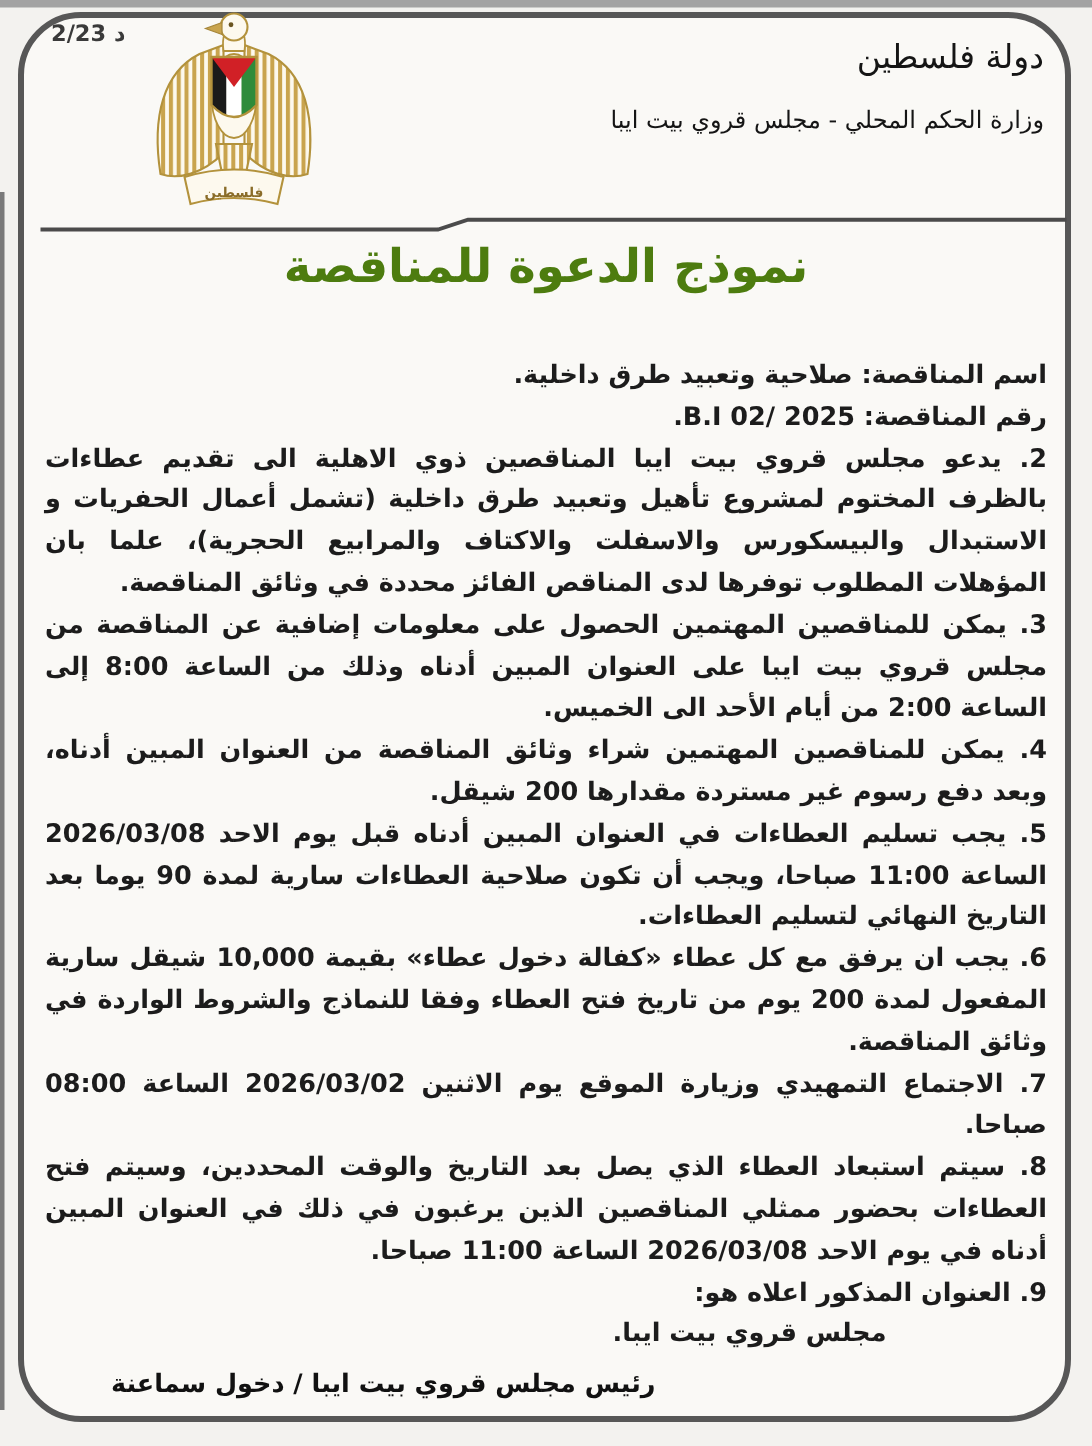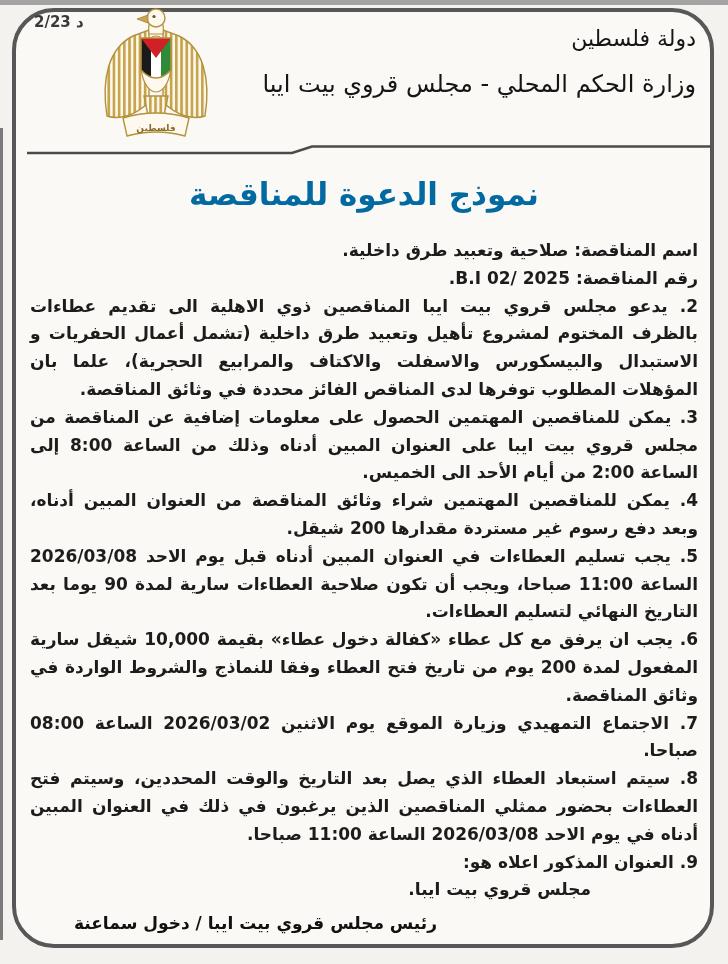--- a/index.html
+++ b/index.html
@@ -20,25 +20,25 @@
     box-sizing:border-box;border:4px solid #575757;border-radius:42px;
     background:#faf9f6;
   }
   .page-mark{
     position:absolute;left:34px;top:13px;font-size:15px;font-weight:700;color:#3a3a3a;
     direction:ltr;
   }
   .emblem{position:absolute;left:96px;top:4px;width:120px;height:138px;}
   .hdr{position:absolute;right:32px;direction:rtl;text-align:right;font-weight:400;color:#151515;}
   .hdr1{top:26px;font-size:22px;}
-  .hdr2{top:70px;font-size:24px;}
+  .hdr2{top:70px;font-size:16px;}
   .divider{position:absolute;left:0;top:140px;width:728px;height:20px;}
   .page-title{
-    position:absolute;left:0;top:176px;width:728px;text-align:center;
-    direction:rtl;font-size:31px;font-weight:800;color:#0369a1;
+    position:absolute;left:0;top:160px;width:728px;text-align:center;
+    direction:rtl;font-size:31px;font-weight:800;color:#4d7c0f;
   }
   .body-text{
     position:absolute;left:30px;top:237px;width:668px;
     direction:rtl;text-align:justify;
     font-size:17px;line-height:27.8px;font-weight:700;color:#1c1c1c;
   }
   .body-text p{margin:0;}
   .addr{padding-right:107px;text-align:right;}
   .signature{
     position:absolute;left:74px;top:913px;direction:rtl;

